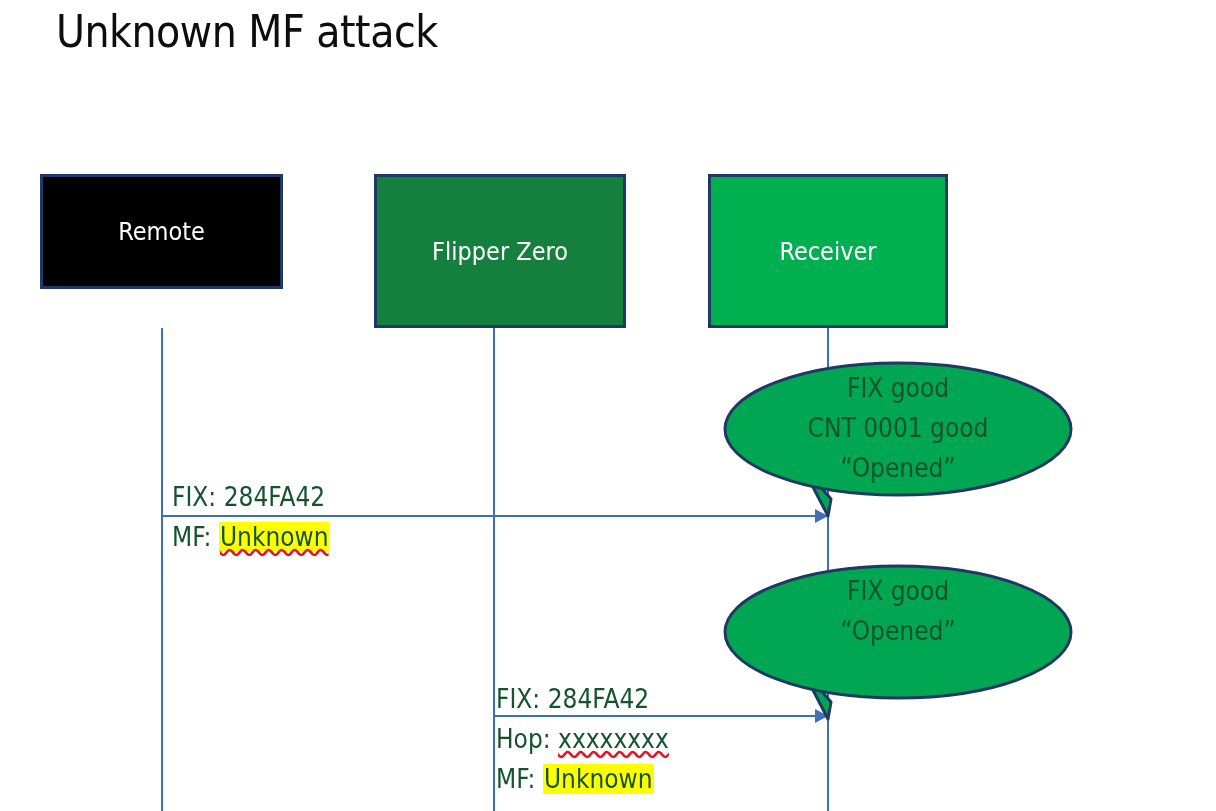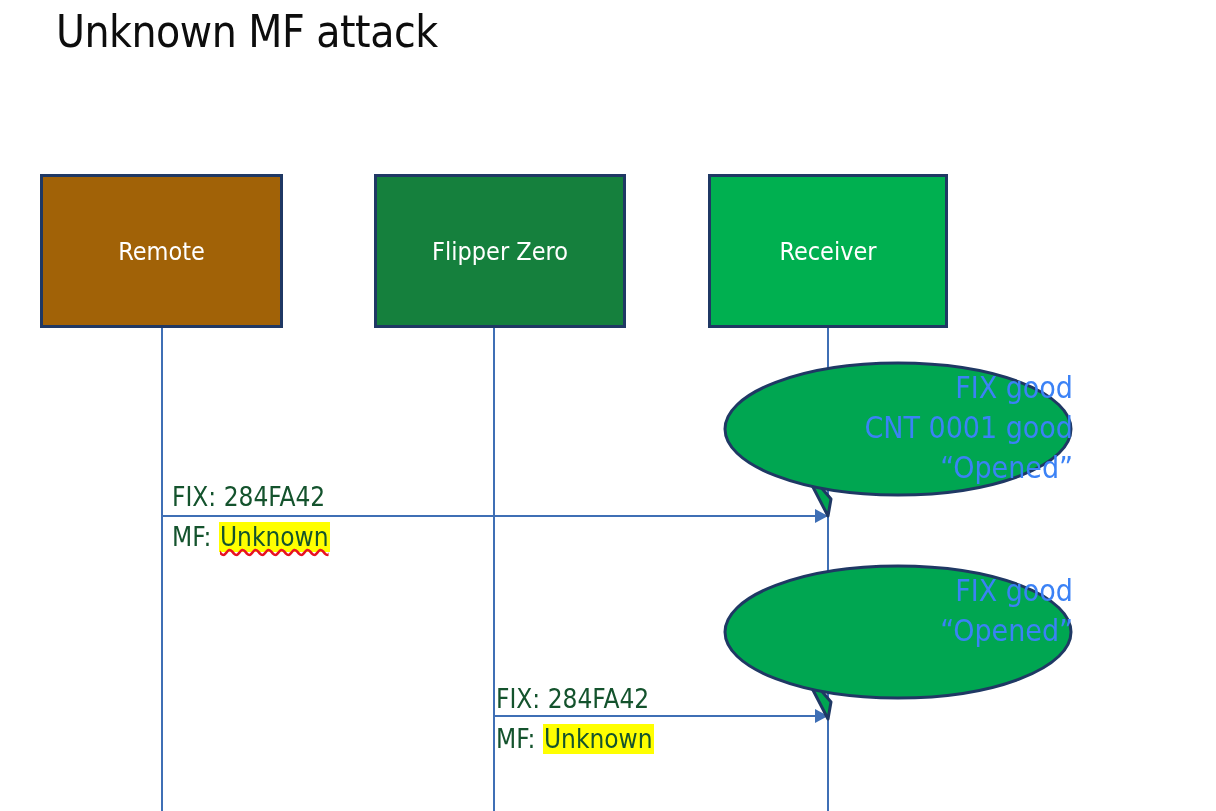--- a/index.html
+++ b/index.html
@@ -95,35 +95,35 @@
   }
   .bubble svg {
     display: block;
     overflow: visible;
   }
   .bubble-text {
     position: absolute;
     left: 0;
     top: 0;
     width: 100%;
-    text-align: right;
+    text-align: center;
     font-family: "DejaVu Sans Condensed", "DejaVu Sans", sans-serif;
-    font-size: 30px;
+    font-size: 26px;
     line-height: 40px;
-    color: #3b82f6;
+    color: #14532d;
     pointer-events: none;
   }
   .bubble-text .line { display: block; white-space: nowrap; }
 </style>
 </head>
 <body>
 
 <div id="slide-title">Unknown MF attack</div>
 
-<div class="actor-box" style="left:40px; top:174px; width:243px; height:154px; background:#a16207;">
+<div class="actor-box" style="left:40px; top:174px; width:243px; height:115px; background:#000000;">
   <span class="actor-label">Remote</span>
 </div>
 
 <div class="actor-box" style="left:374px; top:174px; width:252px; height:154px; background:#15803d;">
   <span class="actor-label">Flipper Zero</span>
 </div>
 
 <div class="actor-box" style="left:708px; top:174px; width:240px; height:154px; background:#00B050;">
   <span class="actor-label">Receiver</span>
 </div>
@@ -148,20 +148,24 @@
 
 <div class="msg-line" style="left:494px; top:715px; width:333px;"></div>
 <div class="msg-arrowhead" style="left:815px; top:709px;"></div>
 
 <div class="msg-text" style="left:496px; top:679px;">
   <span class="line">
     <span>FIX:</span>
     <span>284FA42</span>
   </span>
   <span class="line">
+    <span>Hop:</span>
+    <span class="squiggle">xxxxxxxx</span>
+  </span>
+  <span class="line">
     <span>MF:</span>
     <span class="hl">Unknown</span>
   </span>
 </div>
 
 <div class="bubble" style="left:723px; top:361px; width:350px; height:157px;">
   <svg width="350" height="157" viewBox="0 0 350 157">
     <path d="M 108 138 L 105 155 L 78 103 Z" fill="#00A651" stroke="#1F3864" stroke-width="3" stroke-linejoin="round"></path>
     <ellipse cx="175" cy="68" rx="173" ry="66" fill="#00A651" stroke="#1F3864" stroke-width="3"></ellipse>
   </svg>

